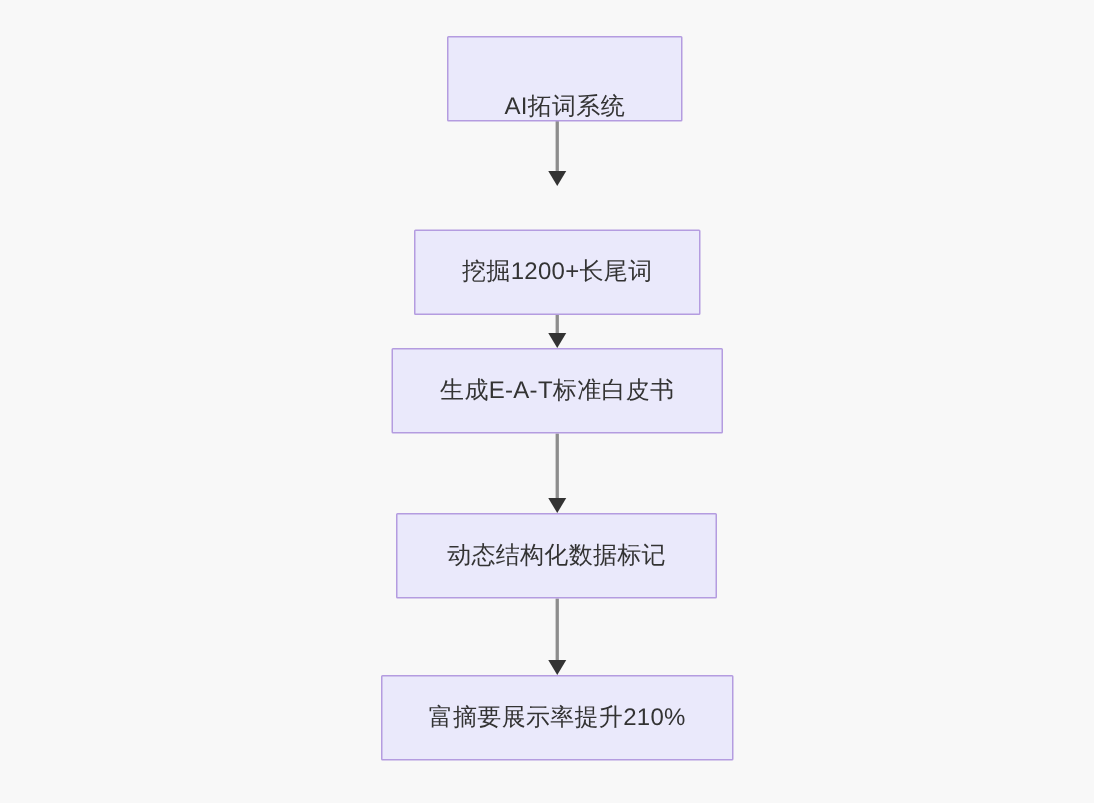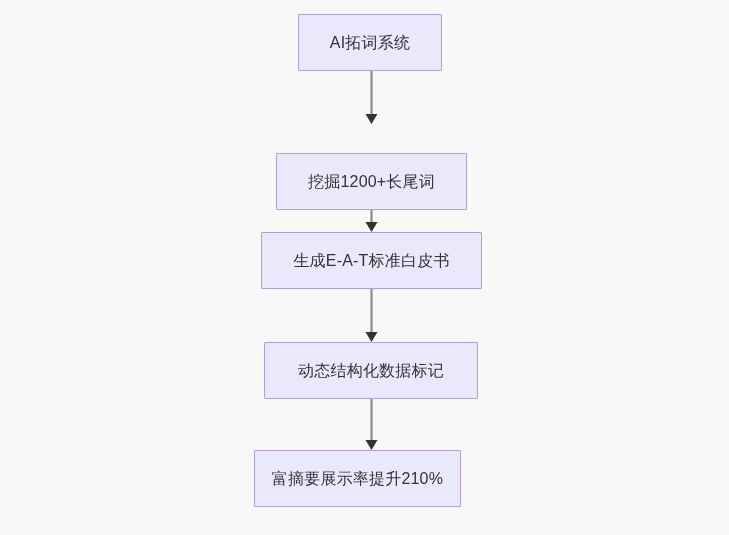--- a/index.html
+++ b/index.html
@@ -35,25 +35,25 @@
   .node-label {
     font-size: 16px;
     line-height: 1;
     color: #333333;
     letter-spacing: 0.2px;
     white-space: nowrap;
     font-family: "Liberation Sans", "DejaVu Sans", sans-serif;
   }
 
   
-  .node-1 { left: 298px; top: 14px;  width: 144px; }
+  .node-1 { left: 298px; top: 24px;  width: 157px; align-items: flex-end; }
   .node-2 { left: 276px; top: 124px; width: 191px; margin-top: 29px; }
   .node-3 { left: 261px; top: 232px; width: 221px; }
   .node-4 { left: 264px; top: 342px; width: 214px; }
-  .node-5 { left: 254px; top: 450px; width: 207px; }
+  .node-5 { left: 254px; top: 450px; width: 235px; }
 
   .edge {
     position: absolute;
     left: 0;
     top: 0;
     width: 729px;
     height: 535px;
     pointer-events: none;
   }
 

